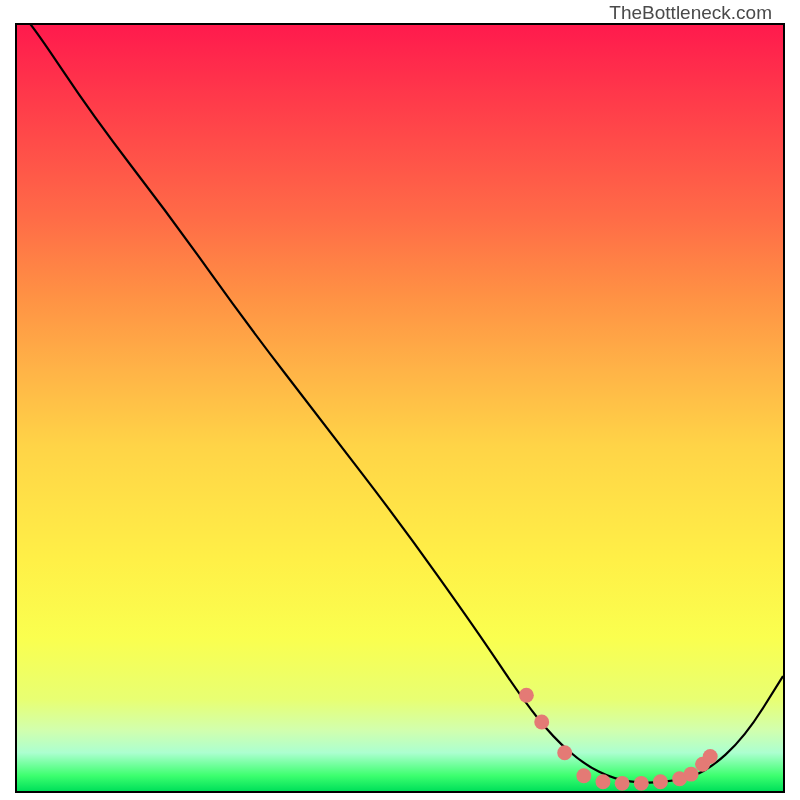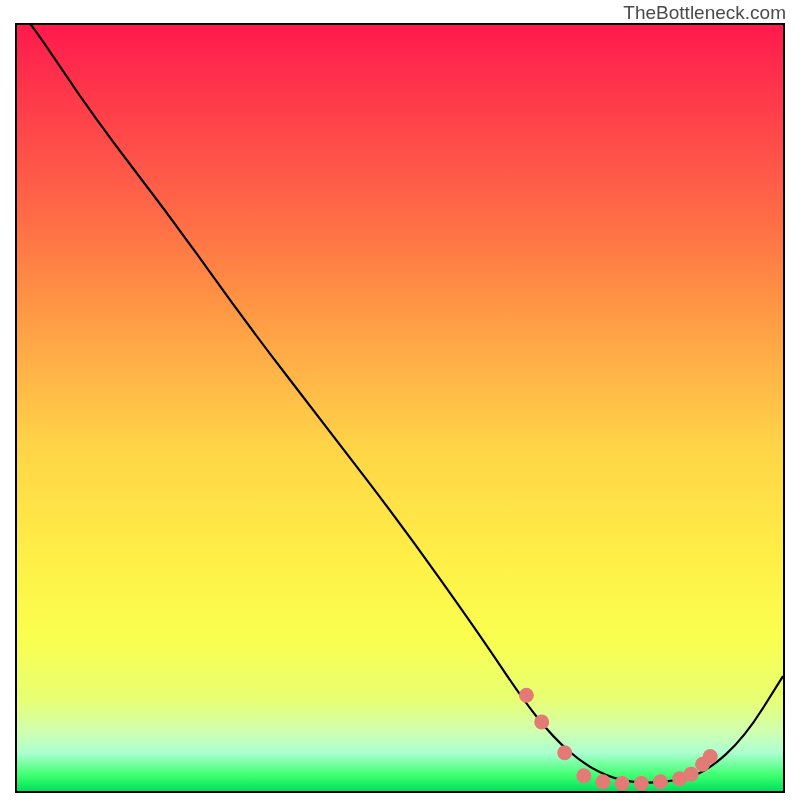--- a/index.html
+++ b/index.html
@@ -38,21 +38,21 @@
   }
   .curve-svg {
     position: absolute;
     inset: 0;
     width: 100%;
     height: 100%;
   }
   .watermark {
     position: absolute;
     top: 2px;
-    right: 14px;
+    right: 28px;
     font-family: Arial, sans-serif;
     font-size: 19px;
     color: #4a4a4a;
     font-weight: 400;
   }
 </style>
 </head>
 <body>
 
 <div class="chart-container">

